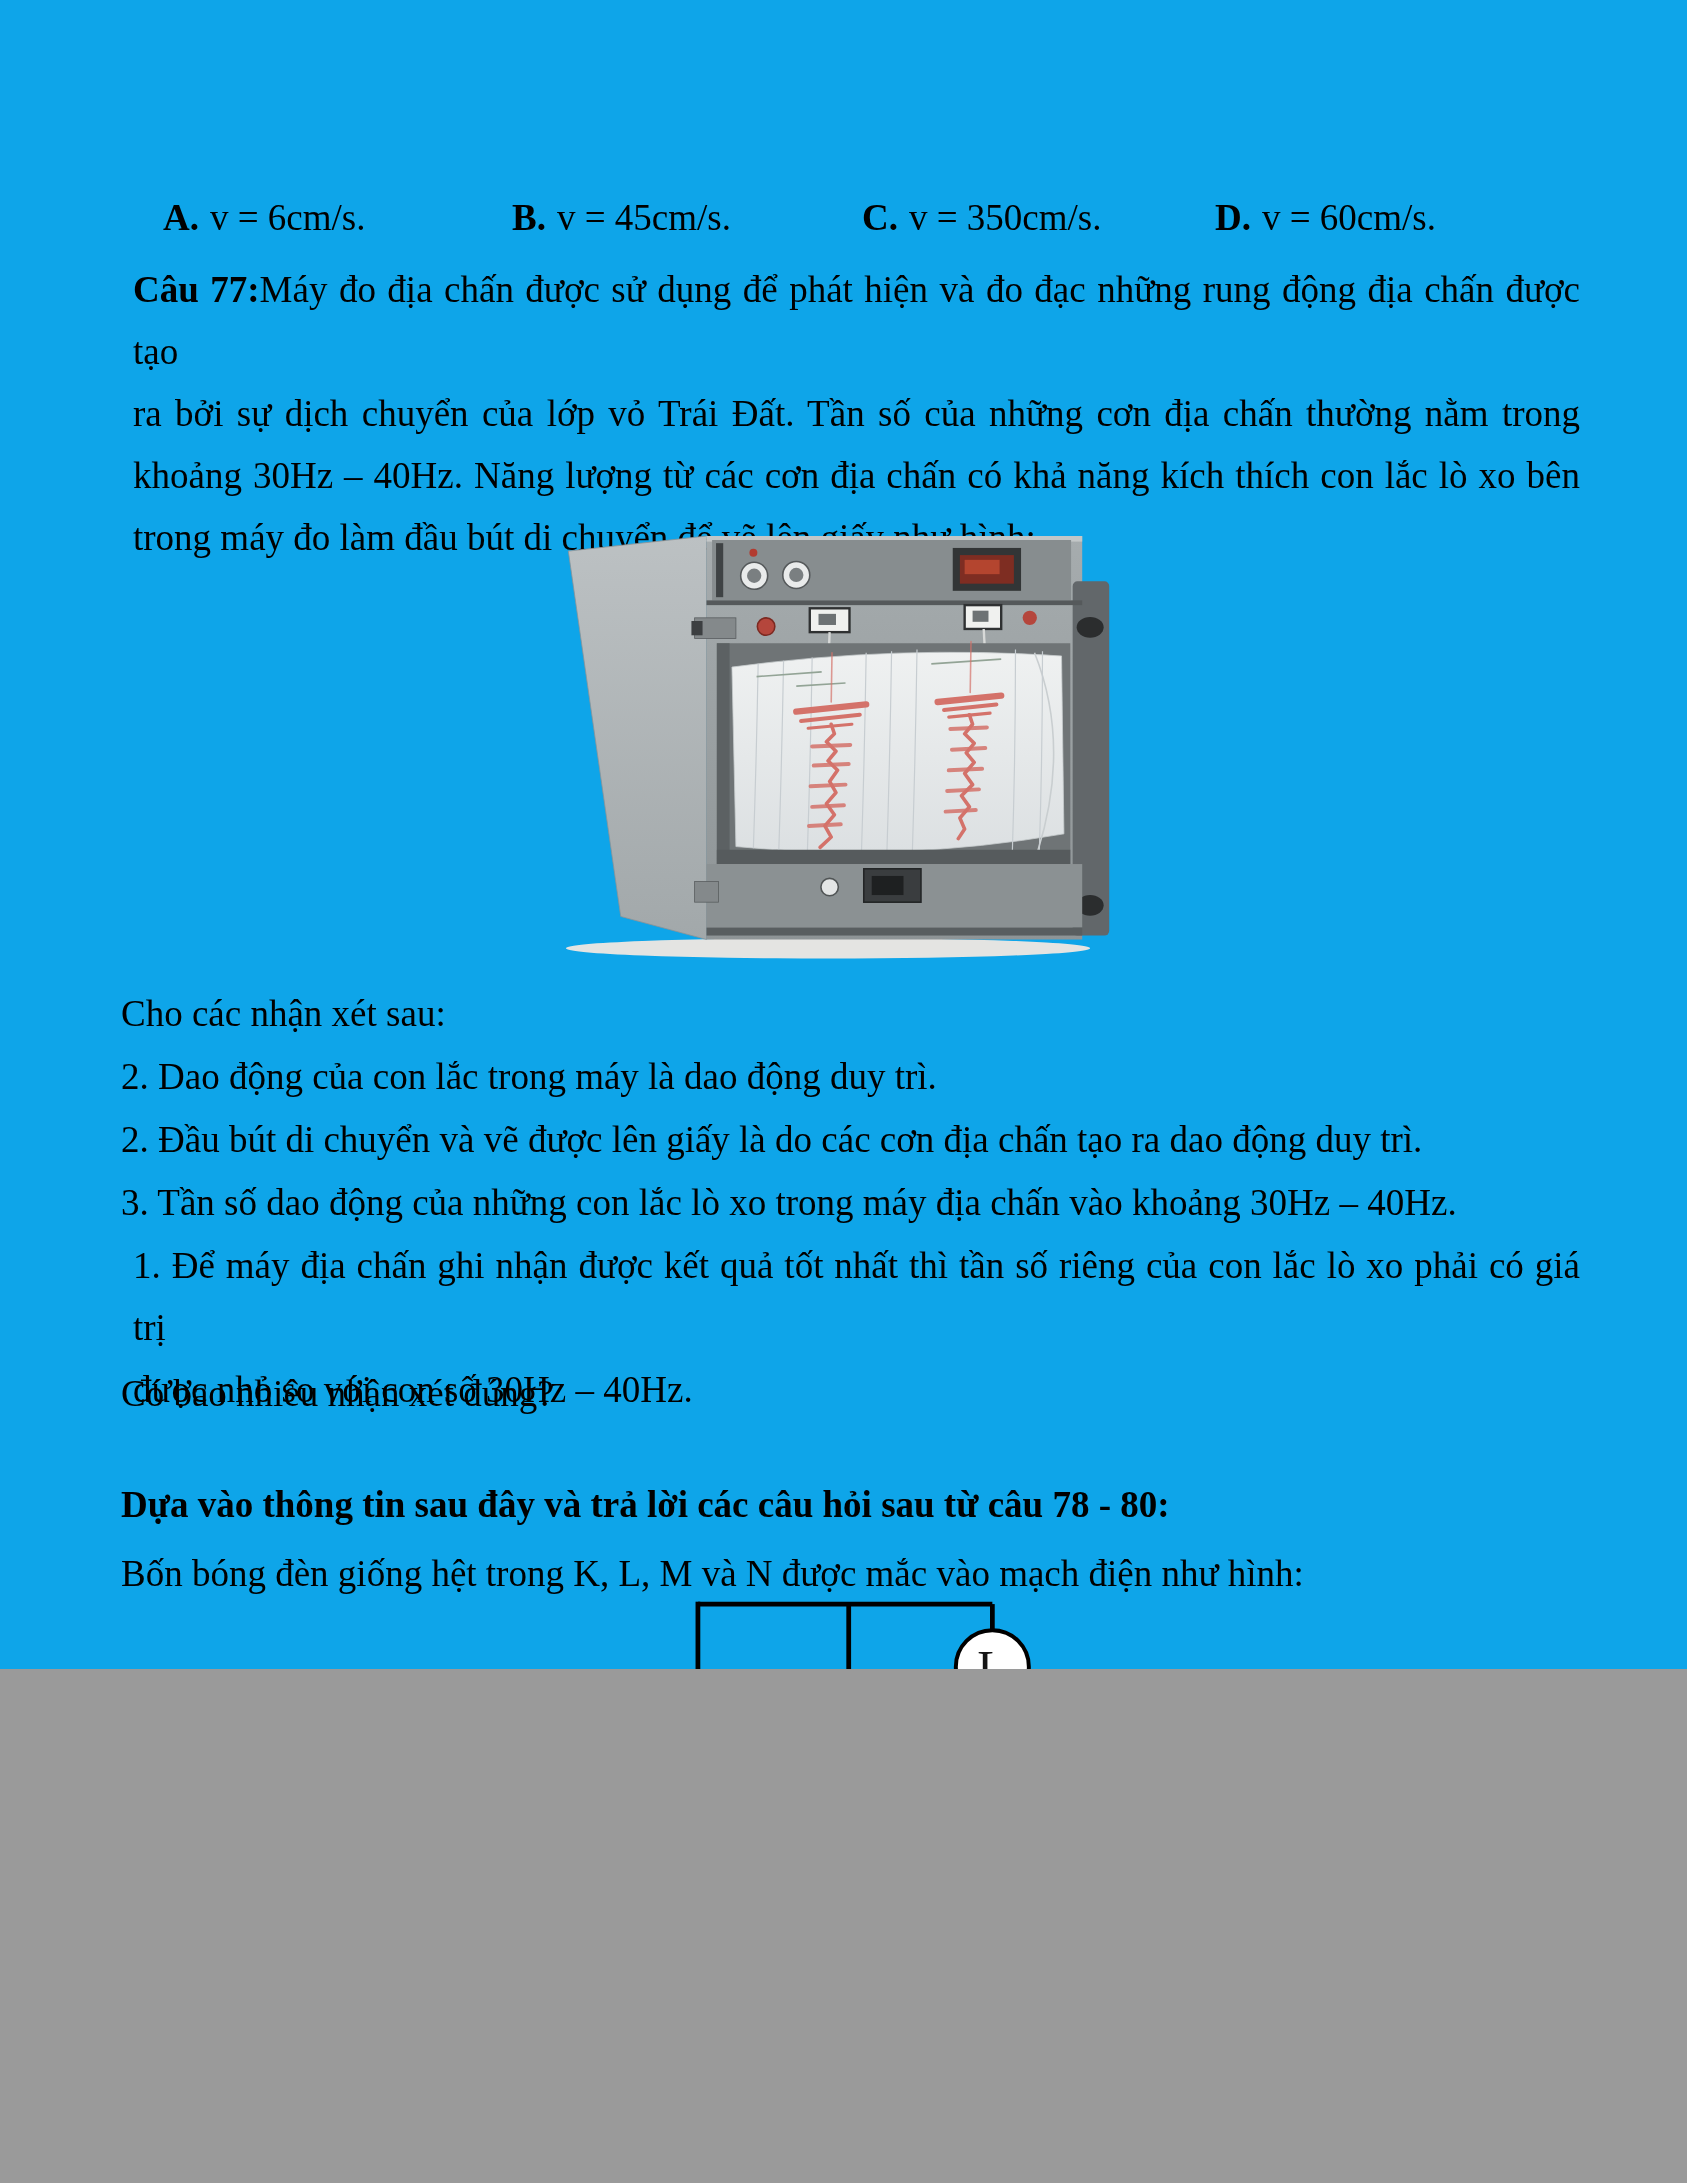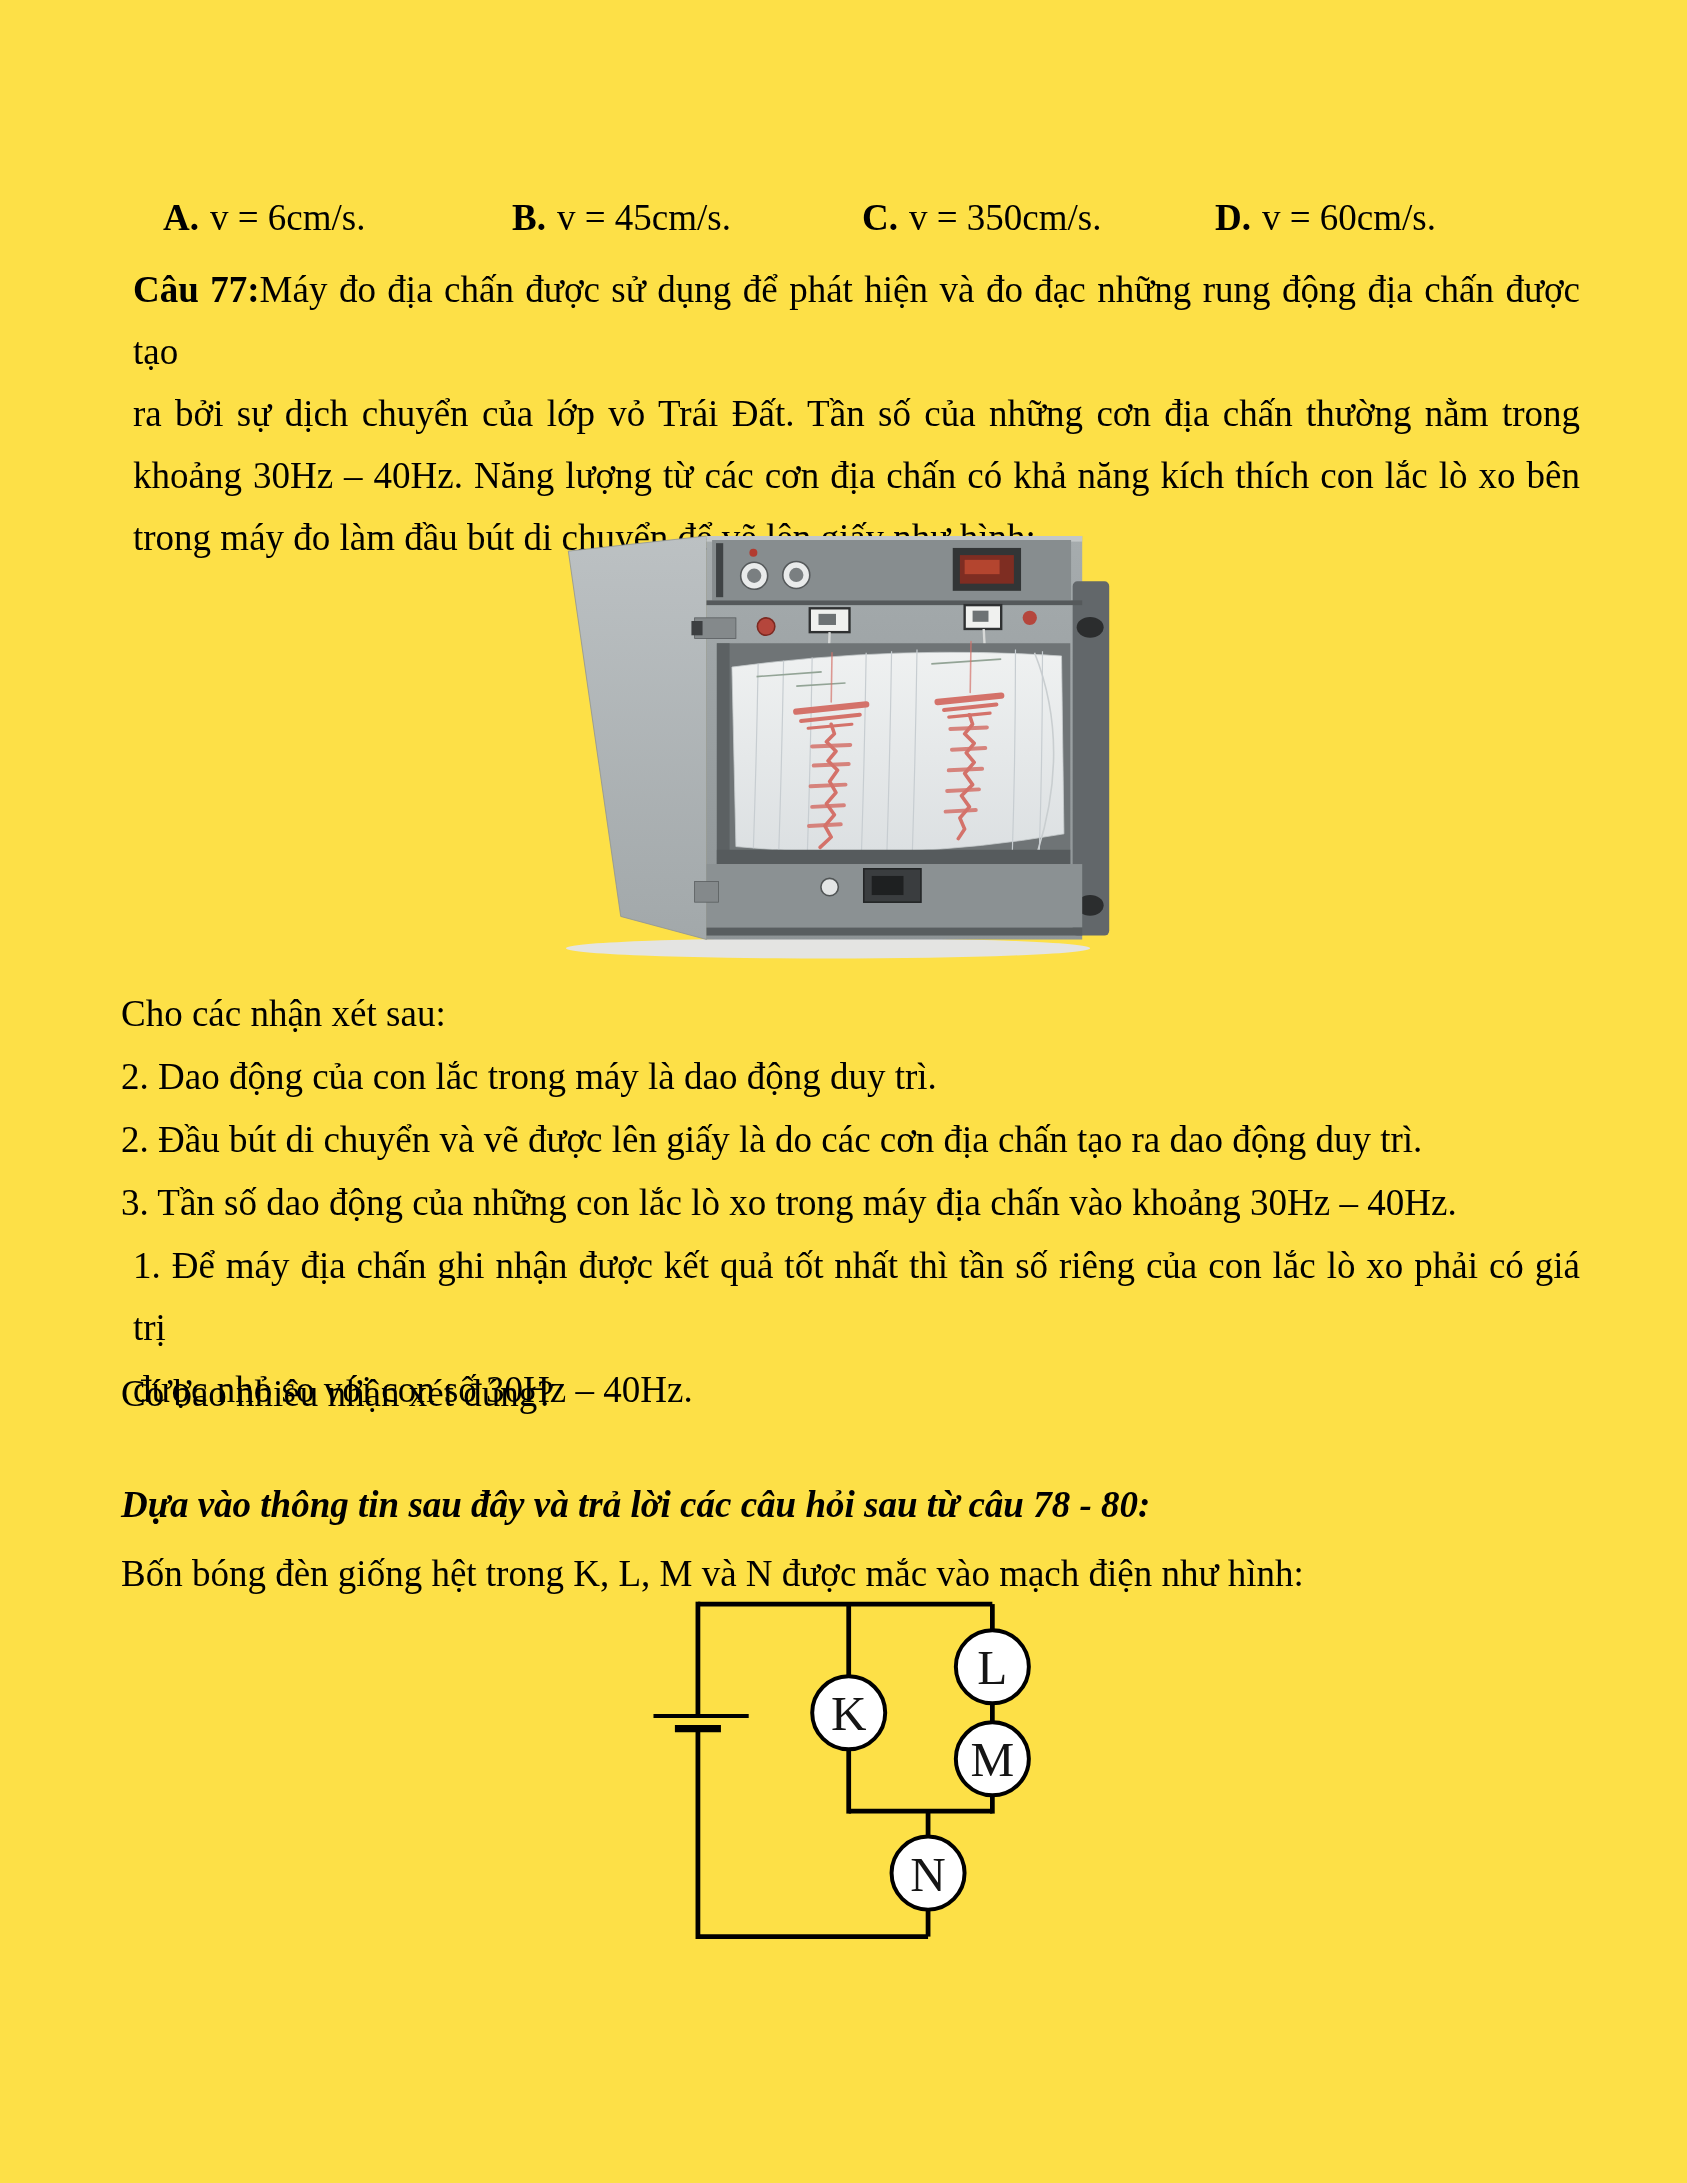--- a/index.html
+++ b/index.html
@@ -1,34 +1,34 @@
 <!DOCTYPE html>
 <html style="font-size:12.7px"><head>
 <meta charset="utf-8">
 <style>
   html,body{margin:0;padding:0;background:#9a9a9a;}
   .page{
     position:relative;
-    width:1687px;height:2183px;
-    background:#fde047;
+    width:1687px;height:1669px;
+    background:#0ea5e9;
     font-family:"Liberation Serif", serif;
     font-size:37px;
     color:#000;
     overflow:hidden;
   }
   .abs{position:absolute;}
   .line{line-height:62px;white-space:nowrap;}
   .jline{line-height:62px;width:1447px;text-align:justify;text-align-last:justify;margin-left:12px;}
   .jlast{text-align-last:left;}
   b{font-weight:bold;}
   .optrow{position:absolute;left:121px;width:1447px;height:62px;}
   .optcol{position:absolute;top:0;white-space:nowrap;line-height:62px;}
   .optcol .opt-txt{margin-left:11px;}
   .c1{left:42px}.c2{left:391px}.c3{left:741px}.c4{left:1094px}
-  .boldline{font-weight:bold;font-style:italic;}
+  .boldline{font-weight:bold;}
   svg text{font-family:"Liberation Serif", serif;}
 </style>
 </head>
 <body>
 
 <div class="page">
 
   <div class="optrow" style="top:187px;">
     <span class="optcol c1"><b>A.</b><span class="opt-txt">v = 6cm/s.</span></span>
     <span class="optcol c2"><b>B.</b><span class="opt-txt">v = 45cm/s.</span></span>

